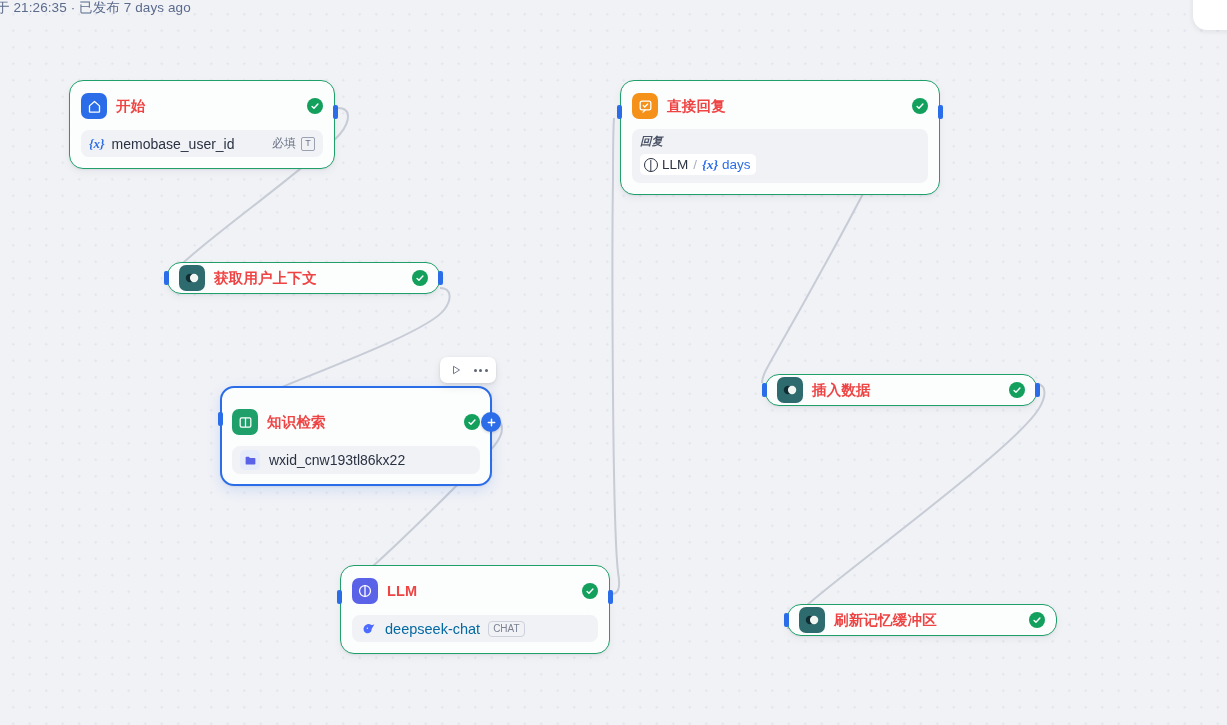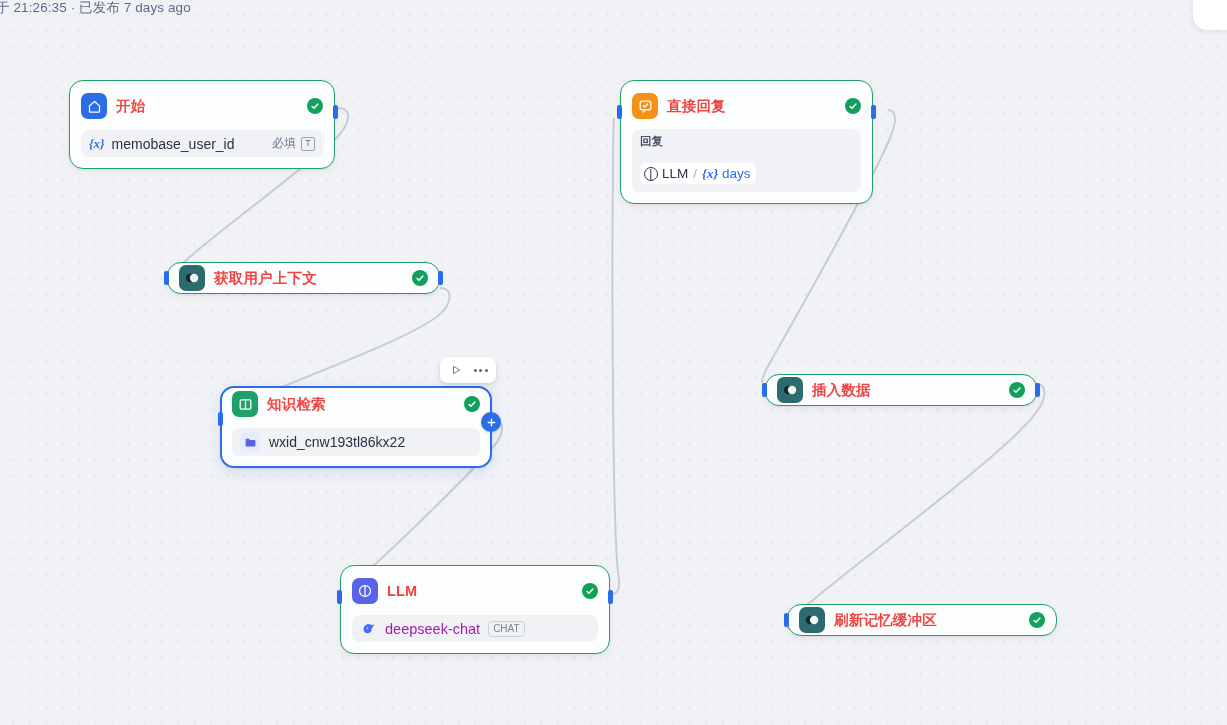--- a/index.html
+++ b/index.html
@@ -75,21 +75,21 @@
     background: #fcfdfd;
     border: 1px solid #1fa06a;
     border-radius: 14px;
     box-shadow: 0 1px 2px rgba(16,24,40,.05), 0 3px 9px rgba(16,24,40,.05);
     z-index: 10;
     padding: 10px 11px 11px 11px;
   }
   .node.selected {
     border: 2px solid #2b6de8;
     box-shadow: 0 1px 2px rgba(16,24,40,.06), 0 4px 14px rgba(43,109,232,.16);
-    padding: 1px 10px 10px 10px;
+    padding: 19px 10px 10px 10px;
   }
   .node.compact { padding: 0 11px; }
 
   .node-head {
     display: flex;
     align-items: center;
     gap: 9px;
     height: 30px;
   }
   .node-icon {
@@ -170,21 +170,22 @@
     margin-top: 8px;
     background: #f1f2f6;
     border-radius: 8px;
     padding: 5px 8px 7px 8px;
   }
   .block-label {
     font-size: 11.5px;
     color: #4a5365;
     font-weight: 700;
     line-height: 14px;
-    margin-bottom: 15px;
+    margin-bottom: 6px;
+    font-style: italic;
   }
   .chip {
     display: inline-flex;
     align-items: center;
     gap: 4px;
     background: #ffffff;
     border-radius: 5px;
     padding: 1px 6px 1px 4px;
     font-size: 13.5px;
     line-height: 19px;
@@ -225,21 +226,21 @@
     flex: 0 0 20px;
   }
   .kb-name {
     font-size: 14px;
     color: #2a3242;
     white-space: nowrap;
   }
   .model-row { gap: 8px; height: 27px; }
   .model-name {
     font-size: 14.5px;
-    color: #a21caf;
+    color: #0369a1;
     white-space: nowrap;
   }
   .model-badge {
     font-size: 10px;
     color: #7b8292;
     border: 1px solid #ccd1db;
     border-radius: 4px;
     padding: 1px 4px;
     line-height: 12px;
     white-space: nowrap;
@@ -352,21 +353,21 @@
     <div class="node-field">
       <span class="var-token">{x}</span>
       <span class="field-name">memobase_user_id</span>
       <span class="field-meta">
         <span>必填</span>
         <span class="type-box">T</span>
       </span>
     </div>
   </div>
 
-  <div class="node" style="left:620px; top:80px; width:253px;">
+  <div class="node" style="left:620px; top:80px; width:320px;">
     <div class="handle left head-aligned"></div>
     <div class="handle right head-aligned"></div>
     <div class="node-head">
       <span class="node-icon" style="background:#f59018;">
         <svg width="15" height="15" viewBox="0 0 24 24" fill="none" stroke="#fff" stroke-width="2.1" stroke-linecap="round" stroke-linejoin="round">
           <rect x="3.5" y="3.5" width="17" height="14" rx="3"></rect>
           <path d="M8 21 l3.5 -3.5"></path>
           <path d="M8.5 10.5 l2.2 2.2 L15.5 8"></path>
         </svg>
       </span>

